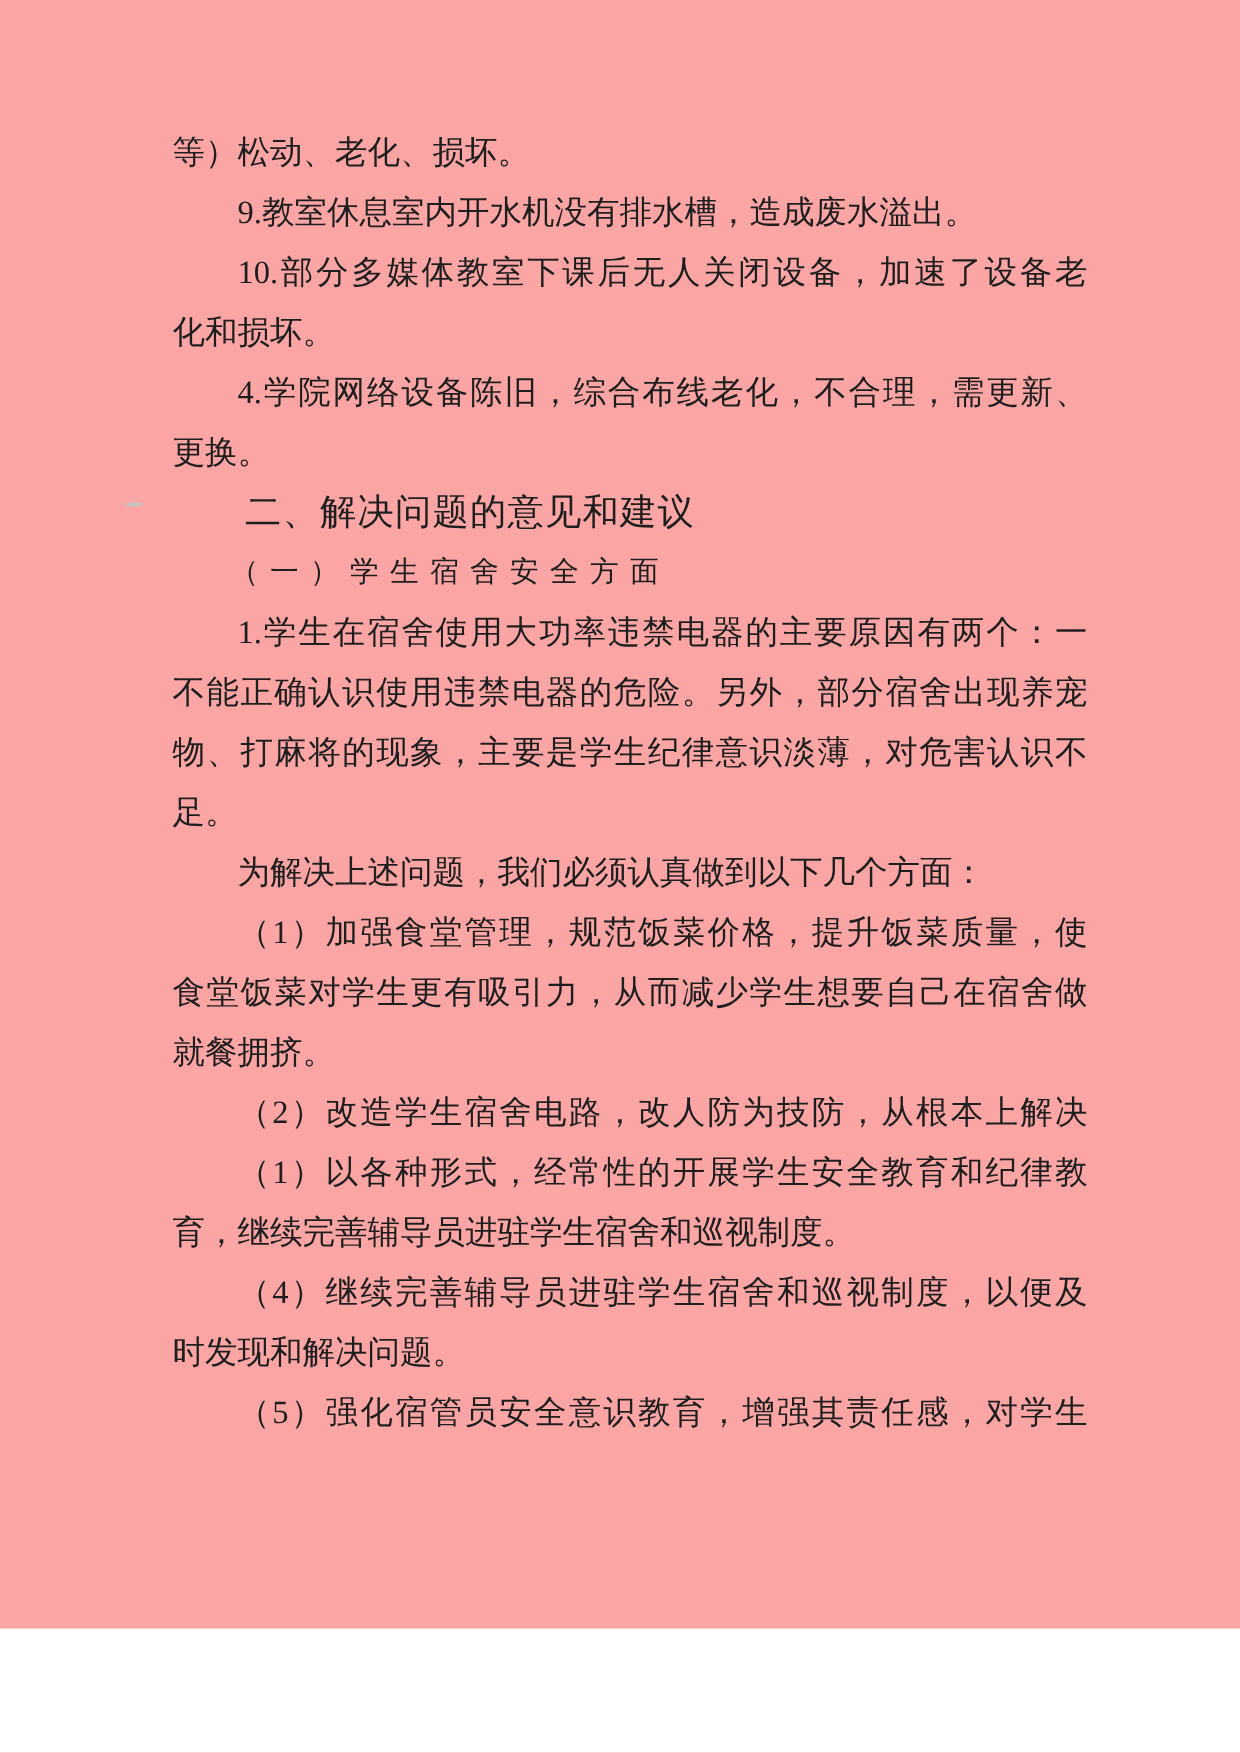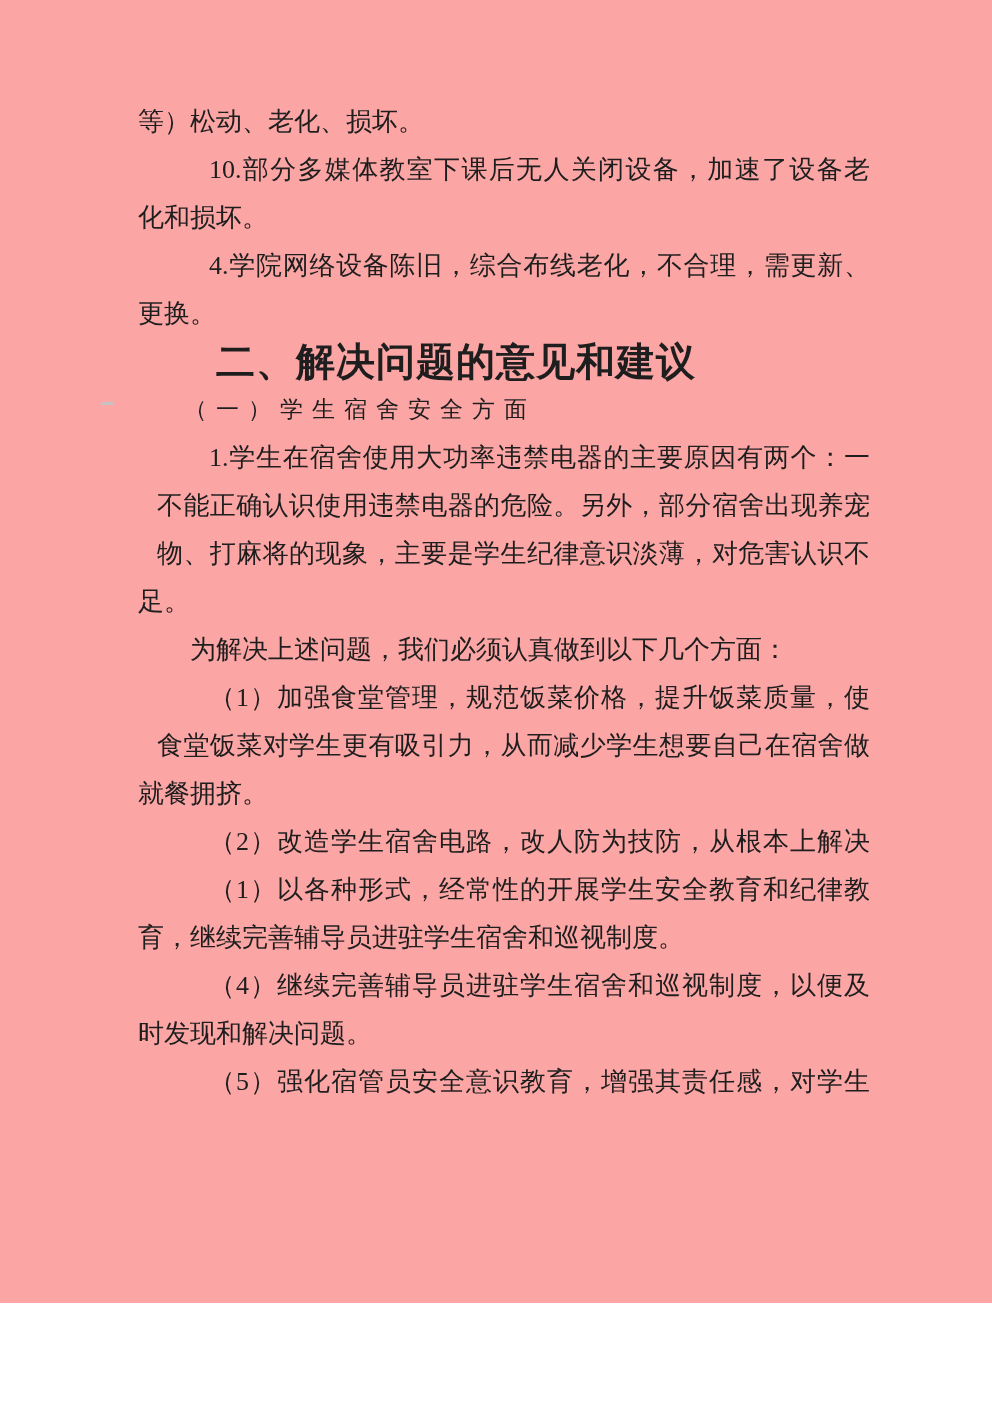--- a/index.html
+++ b/index.html
@@ -28,26 +28,25 @@
     height: 48px;
     color: #1e1e1e;
     white-space: normal;
   }
   .doc-line.indent {
     text-indent: 2em;
   }
   .doc-line.fill {
     text-align: justify;
     text-align-last: justify;
-    margin-left: 19px;
   }
   .doc-line.h1 {
     font-family: "Liberation Sans", "DejaVu Sans", sans-serif;
-    font-weight: 700;
-    font-size: 39px;
+    font-weight: 400;
+    font-size: 29px;
     letter-spacing: 1px;
   }
   .doc-line.h2 {
     font-size: 23px;
     letter-spacing: 9px;
   }
   .page-number {
     position: absolute;
     top: 1308px;
     right: 118px;
@@ -68,20 +67,21 @@
     transform: rotate(-2deg);
   }
 </style>
 </head>
 <body>
 
 <div class="doc-page">
   <div class="scan-artifact"></div>
   <div class="doc-lines" id="doc-lines">
       <div class="doc-line">等）松动、老化、损坏。</div>
+      <div class="doc-line indent">9.教室休息室内开水机没有排水槽，造成废水溢出。</div>
       <div class="doc-line indent fill">10.部分多媒体教室下课后无人关闭设备，加速了设备老</div>
       <div class="doc-line">化和损坏。</div>
       <div class="doc-line indent fill">4.学院网络设备陈旧，综合布线老化，不合理，需更新、</div>
       <div class="doc-line">更换。</div>
       <div class="doc-line indent h1">二、解决问题的意见和建议</div>
       <div class="doc-line indent h2">（一）学生宿舍安全方面</div>
       <div class="doc-line indent fill">1.学生在宿舍使用大功率违禁电器的主要原因有两个：一</div>
       <div class="doc-line fill">不能正确认识使用违禁电器的危险。另外，部分宿舍出现养宠</div>
       <div class="doc-line fill">物、打麻将的现象，主要是学生纪律意识淡薄，对危害认识不</div>
       <div class="doc-line">足。</div>

